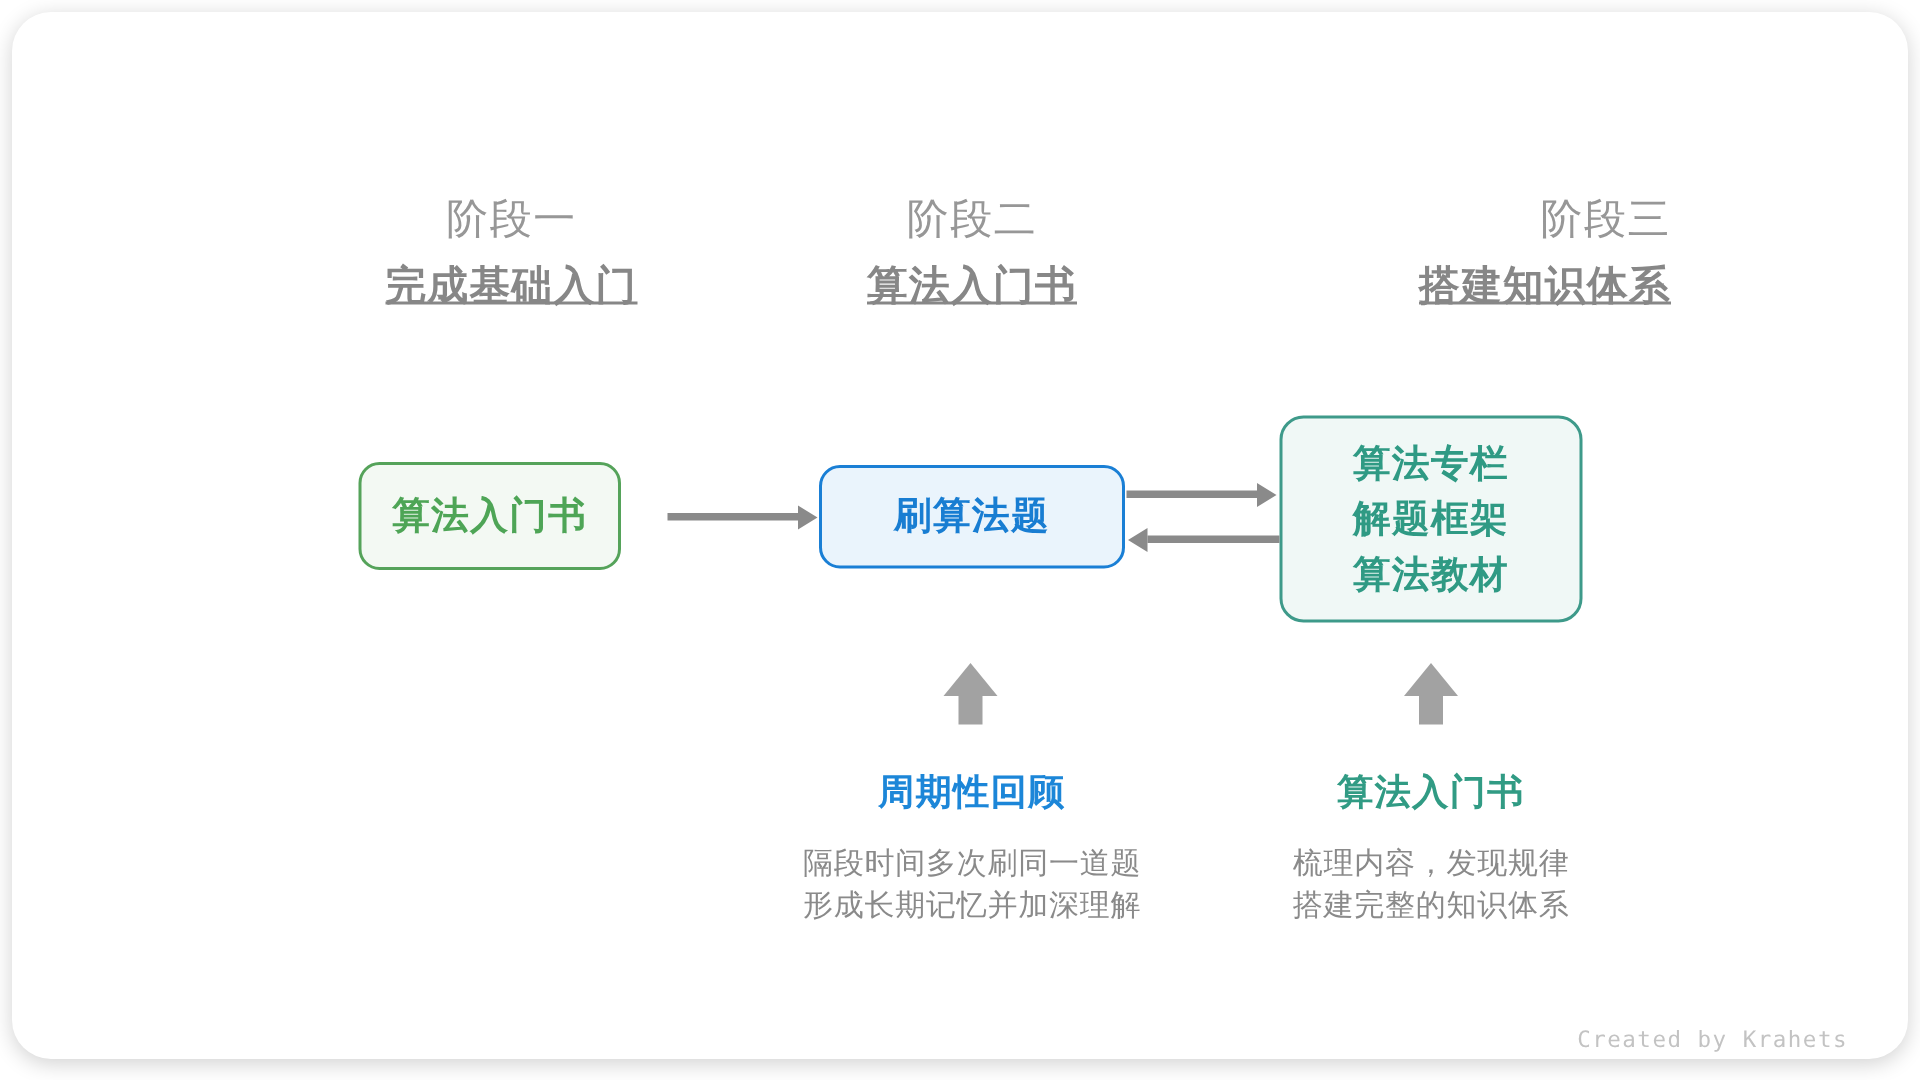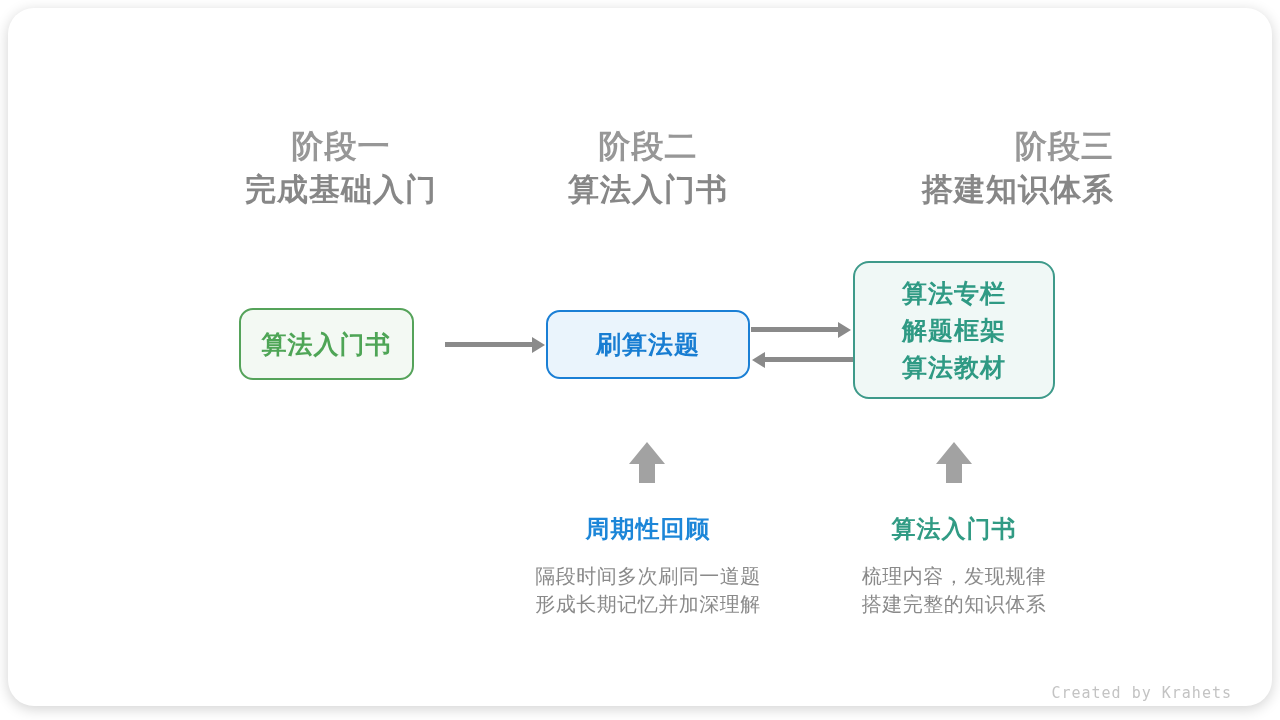--- a/index.html
+++ b/index.html
@@ -9,26 +9,26 @@
     font-family:"Liberation Sans","DejaVu Sans",sans-serif;
   }
   .card{
     position:absolute;left:8px;top:8px;width:1264px;height:698px;
     background:#ffffff;border-radius:26px;
     box-shadow:0 3px 14px rgba(0,0,0,0.18);
   }
   
   .stage{position:absolute;width:320px;text-align:center;}
   .stage-title{
-    font-size:32px;font-weight:700;color:#979797;
+    font-size:28px;font-weight:400;color:#979797;
     line-height:32px;letter-spacing:1px;
   }
   .stage-subtitle{
-    margin-top:13px;font-size:31px;font-weight:700;color:#878787;
-    line-height:30px;letter-spacing:1px;
+    margin-top:13px;font-size:27px;font-weight:700;color:#878787;
+    line-height:30px;letter-spacing:1px;text-decoration:underline;
   }
   
   .node{
     position:absolute;box-sizing:border-box;
     display:flex;flex-direction:column;align-items:center;justify-content:center;
     font-weight:700;font-size:25px;letter-spacing:1px;
     border-radius:14px;border:2.5px solid;
   }
   .node-green{border-color:#55A35A;background:#F3F9F3;color:#4EA556;}
   .node-blue {border-color:#1A7FD5;background:#EAF4FC;color:#187DD2;}
@@ -89,21 +89,21 @@
     <div class="stage-title">阶段三</div>
     <div class="stage-subtitle">搭建知识体系</div>
   </div>
 
   <div class="node node-green" style="left:231px;top:300px;width:175px;height:72px;">
     <span class="node-line">算法入门书</span>
   </div>
   <div class="node node-blue" style="left:538px;top:302px;width:204px;height:69px;">
     <span class="node-line">刷算法题</span>
   </div>
-  <div class="node node-teal" style="left:845px;top:253px;width:202px;height:138px;">
+  <div class="node node-teal" style="left:845px;top:269px;width:202px;height:138px;">
     <span class="node-line">算法专栏</span>
     <span class="node-line">解题框架</span>
     <span class="node-line">算法教材</span>
   </div>
 
   <div class="conn right" style="left:437px;top:334px;width:87px;"></div>
   <div class="conn right" style="left:743px;top:319px;width:87px;"></div>
   <div class="conn left" style="left:757px;top:349px;width:88px;"></div>
 
   <div class="up-arrow" style="left:621px;top:434px;">

